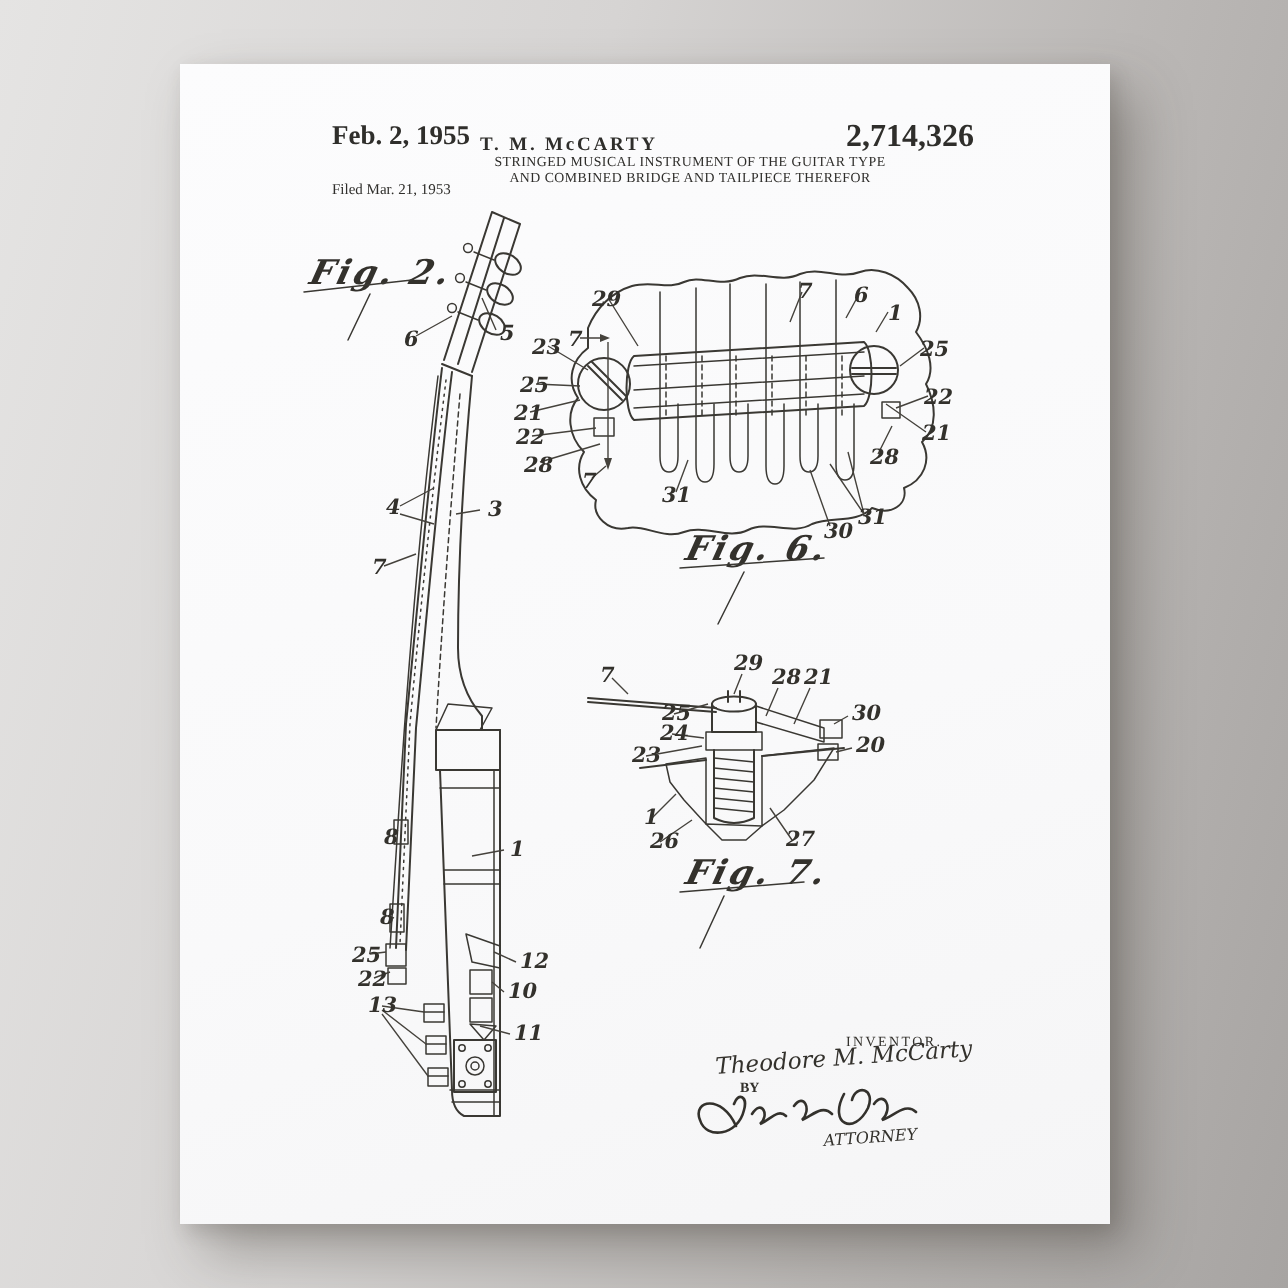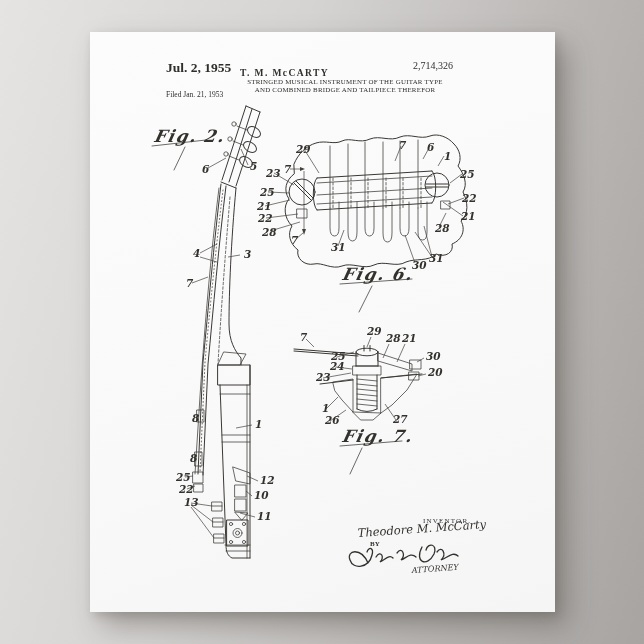--- a/index.html
+++ b/index.html
@@ -8,21 +8,21 @@
     background:linear-gradient(105deg,#e5e4e3 0%,#d6d4d3 38%,#bbb8b6 70%,#a7a4a2 100%);
     font-family:"Liberation Serif",serif;color:#2f2e2b;
   }
   .poster{
     position:absolute;left:90px;top:32px;width:465px;height:580px;
     background:linear-gradient(160deg,#fcfcfd 0%,#f9f9fa 60%,#f5f5f6 100%);
     box-shadow:12px 14px 26px rgba(62,56,50,.35), 3px 4px 9px rgba(62,56,50,.18);
   }
   .hdr-date{position:absolute;left:76px;top:28px;font-weight:bold;font-size:13.5px;white-space:nowrap;}
   .hdr-name{position:absolute;left:150px;top:36px;width:210px;text-align:left;font-weight:bold;font-size:9.5px;letter-spacing:1.4px;white-space:nowrap;}
-  .hdr-num{position:absolute;left:323px;top:28px;width:84px;text-align:left;font-weight:normal;font-size:10px;white-space:nowrap;}
+  .hdr-num{position:absolute;left:323px;top:28px;width:84px;text-align:center;font-weight:bold;font-size:16px;white-space:nowrap;}
   .hdr-title{position:absolute;left:95px;top:46px;width:320px;text-align:center;font-size:6.9px;letter-spacing:.25px;line-height:7.6px;white-space:nowrap;}
   .hdr-title div{white-space:nowrap;}
   .hdr-filed{position:absolute;left:76px;top:58px;font-size:7.5px;white-space:nowrap;}
   svg.drawing{position:absolute;left:0;top:0;}
   .art{stroke:#3a3833;fill:none;stroke-width:1;stroke-linecap:round;stroke-linejoin:round;}
   .art2{stroke:#3a3833;fill:none;stroke-width:.75;stroke-linecap:round;stroke-linejoin:round;}
   .leader{stroke:#45423c;stroke-width:.7;fill:none;}
   .dash{stroke-dasharray:2.5,2;}
   .dots{stroke-dasharray:1,2.6;}
   .callout{font:italic bold 10.5px "DejaVu Serif",serif;fill:#33312c;}
@@ -31,28 +31,28 @@
   .sig-name{font:italic 11.5px "DejaVu Serif",serif;fill:#33312c;}
   .sig-by{font:bold 7px "Liberation Serif",serif;fill:#33312c;}
   .sig-att{font:italic 8px "DejaVu Serif",serif;fill:#33312c;}
 </style>
 </head>
 <body>
 
 <div class="scene">
   <div class="poster">
 
-    <div class="hdr-date">Jul. 2, 1955</div>
+    <div class="hdr-date">Feb. 2, 1955</div>
     <div class="hdr-name">T. M. McCARTY</div>
     <div class="hdr-num">2,714,326</div>
     <div class="hdr-title">
       <div>STRINGED MUSICAL INSTRUMENT OF THE GUITAR TYPE</div>
       <div>AND COMBINED BRIDGE AND TAILPIECE THEREFOR</div>
     </div>
-    <div class="hdr-filed">Filed Jan. 21, 1953</div>
+    <div class="hdr-filed">Filed Mar. 21, 1953</div>
 
     <svg class="drawing" width="465" height="580" viewBox="0 0 465 580">
       <defs>
         <pattern id="hatch" width="4.5" height="4.5" patternUnits="userSpaceOnUse" patternTransform="rotate(45)">
           <line x1="0" y1="0" x2="0" y2="4.5" stroke="#4a4742" stroke-width="0.7"></line>
         </pattern>
       </defs>
 
       <g>
 

